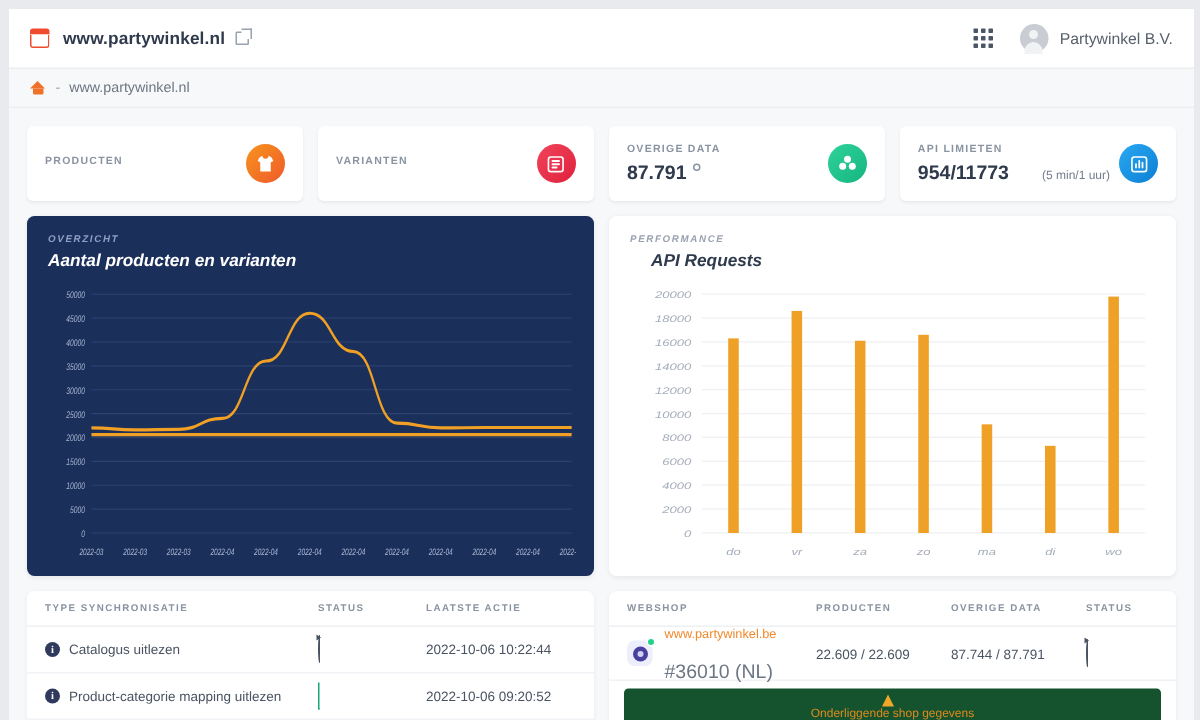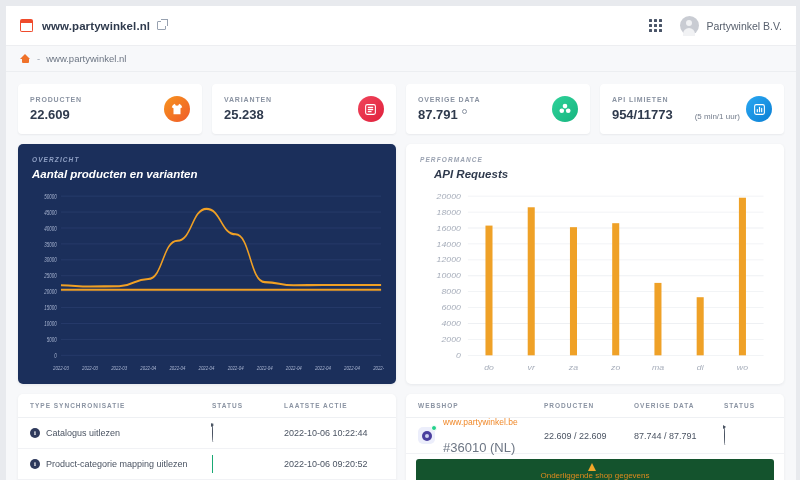--- a/index.html
+++ b/index.html
@@ -253,37 +253,31 @@
     <span class="home-icon"></span>
     <span class="crumb-sep">-</span>
     <span class="crumb-txt">www.partywinkel.nl</span>
   </div>
 
   <div class="stats">
 
     <div class="stat-card">
       <div class="stat-text">
         <div class="stat-label">PRODUCTEN</div>
-        <div class="stat-value">
-          <span>22.609</span>
-        </div>
       </div>
       <div class="stat-icon ic-orange">
         <svg width="14" height="14" viewBox="0 0 24 24" fill="#fff">
           <path d="M8.5 3 5 5 3 9l3 1.5V21h12V10.5L21 9l-2-4-3.5-2a3.5 3.5 0 0 1-7 0Z"></path>
         </svg>
       </div>
     </div>
 
     <div class="stat-card">
       <div class="stat-text">
         <div class="stat-label">VARIANTEN</div>
-        <div class="stat-value">
-          <span>25.238</span>
-        </div>
       </div>
       <div class="stat-icon ic-red">
         <svg width="13" height="13" viewBox="0 0 24 24" fill="none" stroke="#fff" stroke-width="2.4" stroke-linecap="round">
           <rect x="3" y="3" width="18" height="18" rx="3" stroke-width="2" fill="none"></rect>
           <path d="M8 8h8M8 12h8M8 16h5"></path>
         </svg>
       </div>
     </div>
 
     <div class="stat-card">

